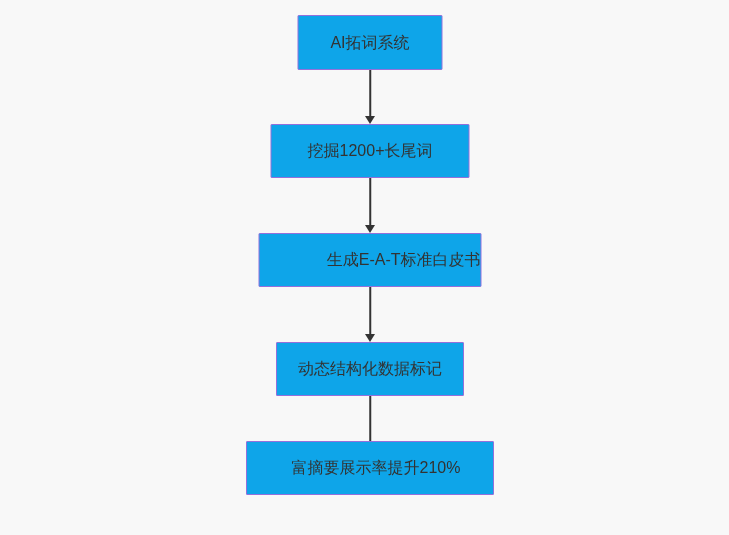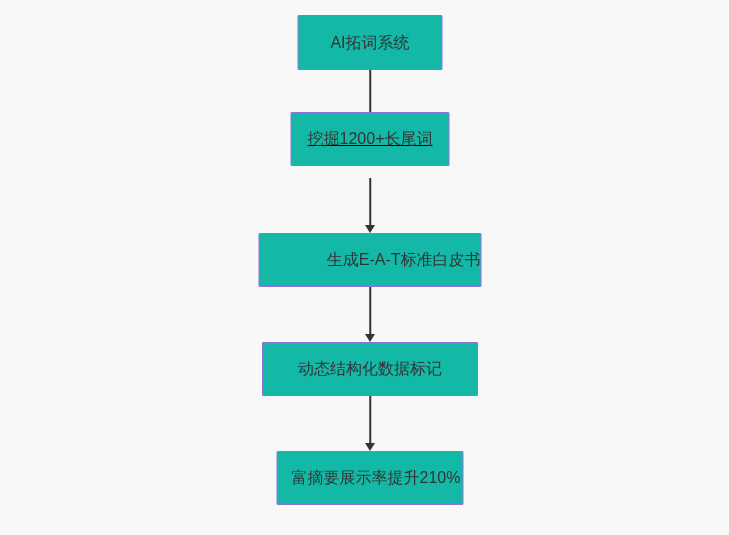--- a/index.html
+++ b/index.html
@@ -15,40 +15,40 @@
     overflow: hidden;
   }
   .flowchart-canvas {
     position: absolute;
     inset: 0;
   }
   .flow-node {
     position: absolute;
     left: 370px;
     transform: translateX(-50%);
-    background: #14b8a6;
+    background: #0ea5e9;
     border: 1.5px solid #9370DB;
     border-radius: 1px;
     display: flex;
     align-items: center;
     justify-content: center;
     box-sizing: border-box;
   }
   .flow-node .node-label {
     color: #333333;
     font-size: 16px;
     line-height: 1.2;
     white-space: nowrap;
     text-align: center;
   }
   .n1 { top: 15px;  width: 145px; height: 55px; }
-  .n2 { top: 112px; width: 159px; height: 54px; text-decoration: underline; }
+  .n2 { top: 124px; width: 199px; height: 54px; }
   .n3 { top: 233px; width: 223px; height: 54px; justify-content: flex-end; }
-  .n4 { top: 342px; width: 216px; height: 54px; }
-  .n5 { top: 451px; width: 187px; height: 54px; padding-left: 12px; }
+  .n4 { top: 342px; width: 188px; height: 54px; }
+  .n5 { top: 441px; width: 248px; height: 54px; padding-left: 12px; }
 
   .flow-arrow {
     position: absolute;
     left: 370px;
     transform: translateX(-50%);
     width: 12px;
   }
   .flow-arrow::before {
     content: "";
     position: absolute;

